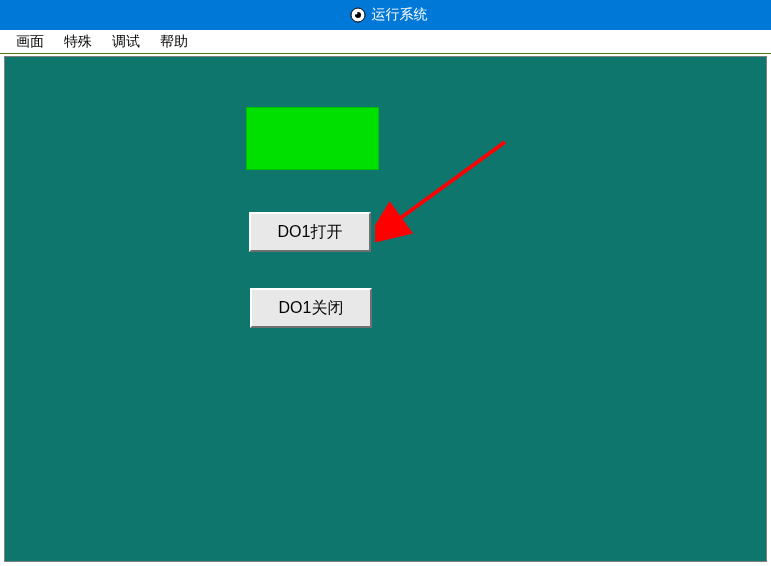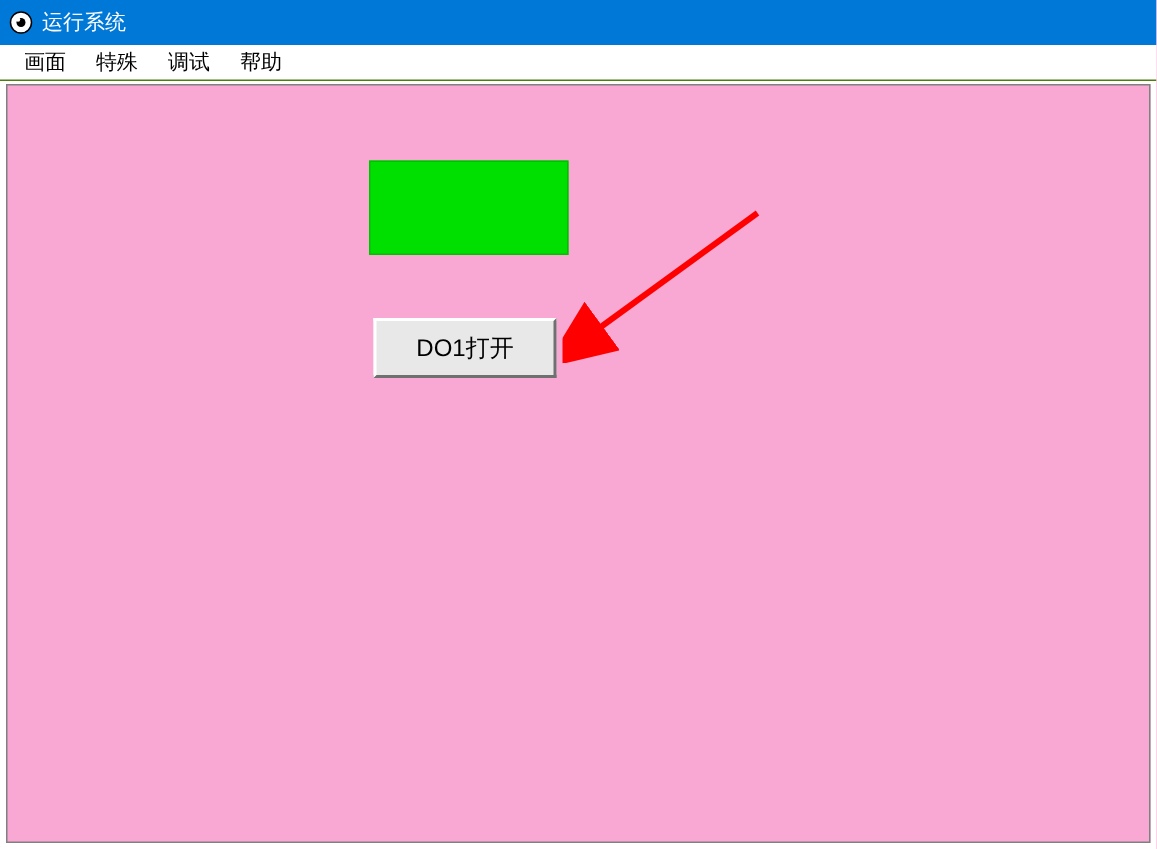--- a/index.html
+++ b/index.html
@@ -15,20 +15,21 @@
       overflow: hidden;
     }
     .titlebar {
       background: #0078d7;
       color: #fff;
       height: 30px;
       display: flex;
       align-items: center;
       padding-left: 6px;
       font-size: 14px;
+      justify-content: center;
     }
     .titlebar-icon {
       width: 16px;
       height: 16px;
       margin-right: 6px;
       display: inline-flex;
       align-items: center;
       justify-content: center;
     }
     .menubar {
@@ -39,21 +40,21 @@
       padding-left: 6px;
       font-size: 14px;
       border-bottom: 1px solid #4d7c0f;
     }
     .menu-item {
       padding: 2px 10px;
       cursor: pointer;
       color: #000;
     }
     .canvas-area {
-      background: #f9a8d4;
+      background: #0f766e;
       width: 763px;
       height: 506px;
       margin: 2px 4px;
       position: relative;
       border: 1px solid #808080;
     }
     .indicator {
       position: absolute;
       left: 241px;
       top: 50px;
@@ -110,20 +111,21 @@
   <span class="menu-item">特殊</span>
   <span class="menu-item">调试</span>
   <span class="menu-item">帮助</span>
 </div>
 
 <div class="canvas-area">
   <div class="indicator"></div>
 
   <button class="btn btn-open">DO1打开</button>
 
+  <button class="btn btn-close">DO1关闭</button>
 
   <svg class="arrow-annotation" width="150" height="110" viewBox="0 0 150 110">
     <defs>
       <marker id="arrowhead" markerWidth="12" markerHeight="10" refX="2" refY="5" orient="auto">
         <polygon points="0 0, 12 5, 0 10" fill="#ff0000"></polygon>
       </marker>
     </defs>
     <line x1="130" y1="10" x2="20" y2="90" stroke="#ff0000" stroke-width="4" marker-end="url(#arrowhead)"></line>
   </svg>
 </div>

